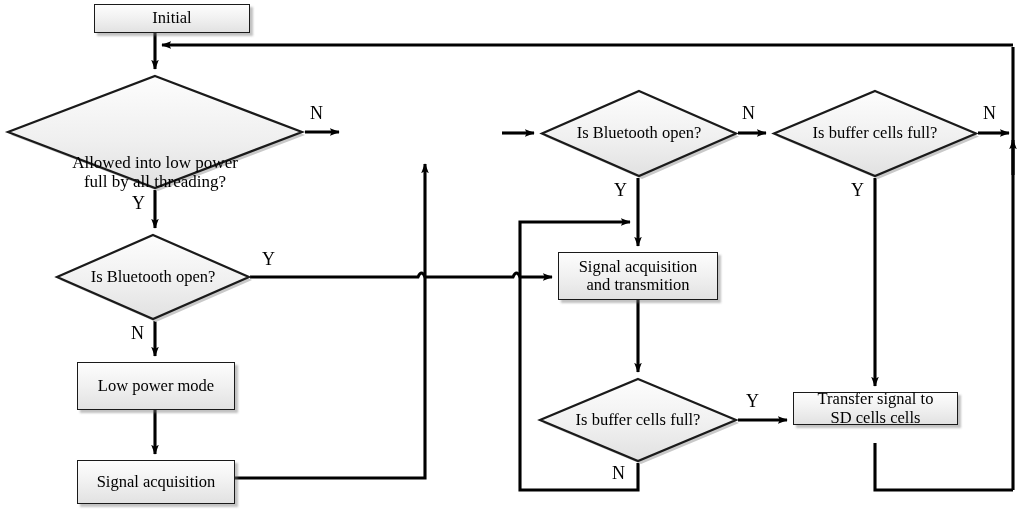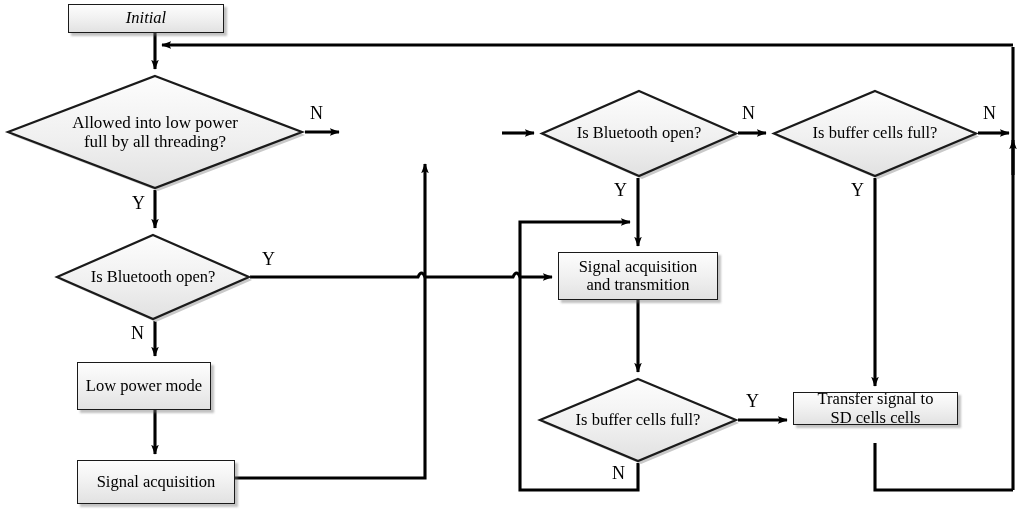--- a/index.html
+++ b/index.html
@@ -84,37 +84,37 @@
 
       <path d="M738,420 L787,420" marker-end="url(#ah)"></path>
 
       <path d="M638,463 L638,490 L520,490 L520,222 L630,222" marker-end="url(#ah)"></path>
 
       <path d="M875,443 L875,490 L1013,490"></path>
 
     </g>
   </svg>
 
-  <div class="node proc" style="left:68px;top:4px;width:156px;height:29px;font-size:16.5px;font-style:italic;">
+  <div class="node proc" style="left:94px;top:4px;width:156px;height:29px;font-size:16.5px;">
     <span>Initial</span>
   </div>
 
   <div class="node dec" style="left:5px;top:73px;width:300px;height:118px;">
     <svg width="300" height="118" viewBox="0 0 300 118">
       <defs>
         <linearGradient id="g1" x1="0" y1="0" x2="0" y2="1">
           <stop offset="0%" stop-color="#fdfdfd"></stop>
           <stop offset="55%" stop-color="#f0f0f0"></stop>
           <stop offset="100%" stop-color="#e1e1e1"></stop>
         </linearGradient>
       </defs>
       <polygon points="150,3 297,59 150,115 3,59" fill="#c9c9c9" transform="translate(3,3)"></polygon>
       <polygon points="150,3 297,59 150,115 3,59" fill="url(#g1)" stroke="#1a1a1a" stroke-width="2.2"></polygon>
     </svg>
-    <div class="lbl" style="font-size:17px;">
+    <div class="lbl" style="font-size:17px;align-items:flex-end;">
       <span>
         <span>Allowed into low power</span><br>
         <span>full by all threading?</span>
       </span>
     </div>
   </div>
 
 
   <div class="node dec" style="left:540px;top:89px;width:198px;height:89px;">
     <svg width="198" height="89" viewBox="0 0 198 89">
@@ -167,21 +167,21 @@
     </div>
   </div>
 
   <div class="node proc" style="left:558px;top:252px;width:160px;height:48px;font-size:16.5px;">
     <span>
       <span>Signal acquisition</span><br>
       <span>and transmition</span>
     </span>
   </div>
 
-  <div class="node proc" style="left:77px;top:362px;width:134px;height:48px;font-size:16.5px;">
+  <div class="node proc" style="left:77px;top:362px;width:158px;height:48px;font-size:16.5px;">
     <span>Low power mode</span>
   </div>
 
   <div class="node dec" style="left:538px;top:377px;width:200px;height:86px;">
     <svg width="200" height="86" viewBox="0 0 200 86">
       <defs>
         <linearGradient id="g5" x1="0" y1="0" x2="0" y2="1">
           <stop offset="0%" stop-color="#fdfdfd"></stop>
           <stop offset="55%" stop-color="#f0f0f0"></stop>
           <stop offset="100%" stop-color="#e1e1e1"></stop>

